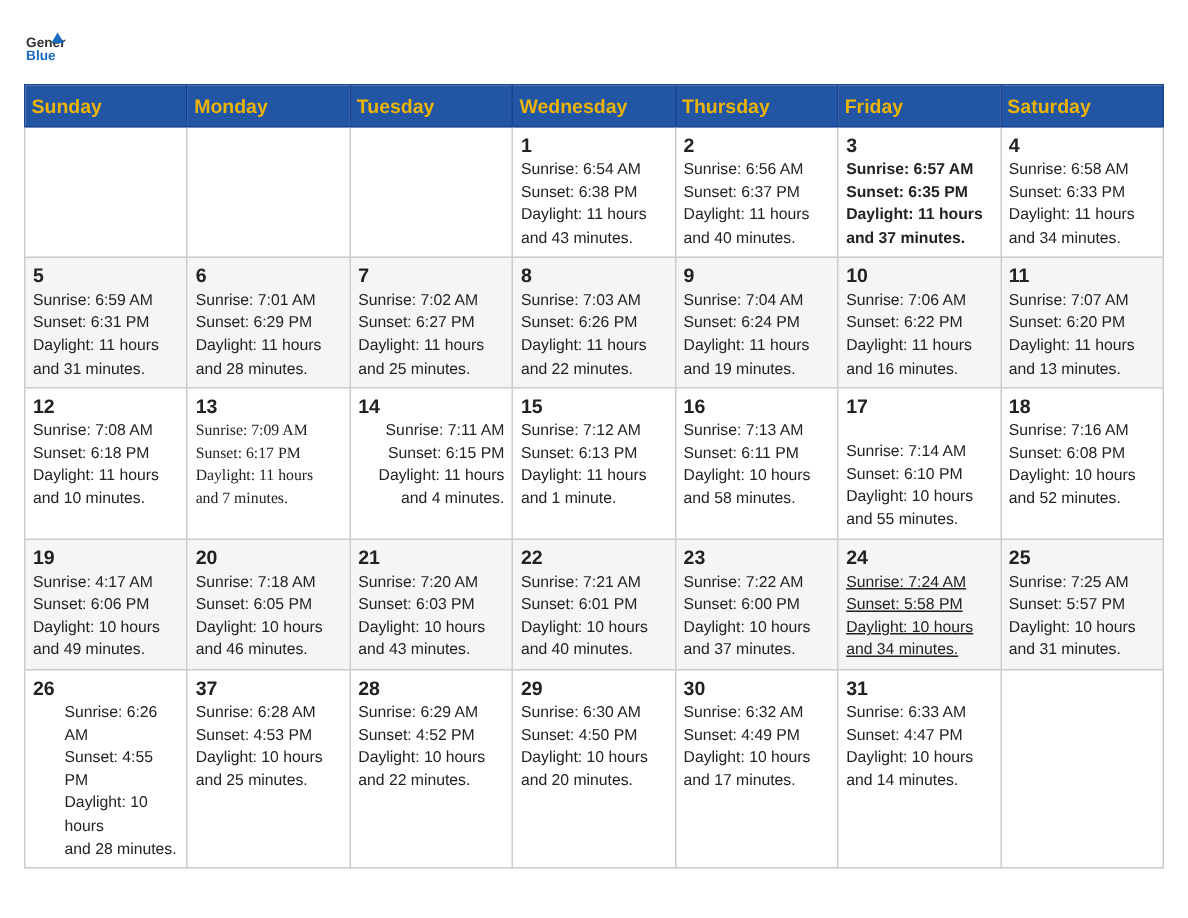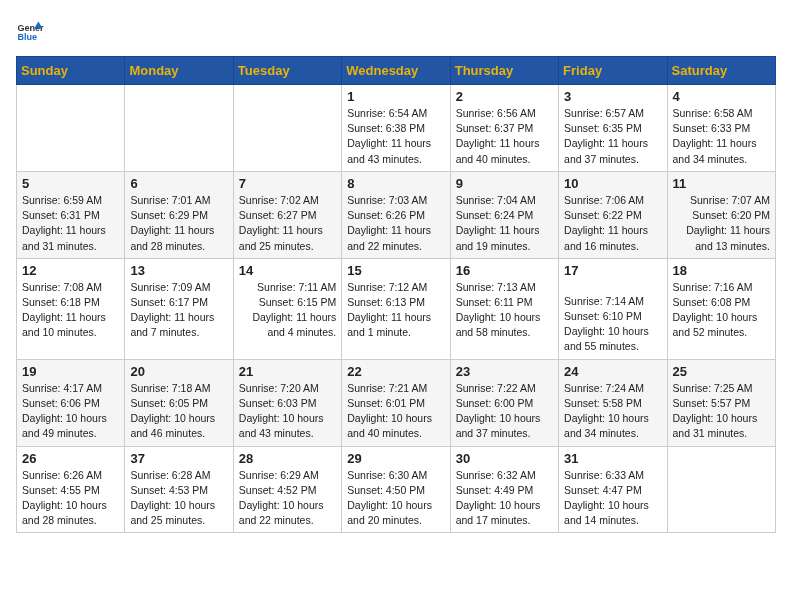--- a/index.html
+++ b/index.html
@@ -128,21 +128,21 @@
         </td>
         <td>
           <div class="day-number">2</div>
           <div class="day-info" style="white-space: pre-line;">Sunrise: 6:56 AM
 Sunset: 6:37 PM
 Daylight: 11 hours
 and 40 minutes.</div>
         </td>
         <td>
           <div class="day-number">3</div>
-          <div class="day-info" style="white-space: pre-line;">Sunrise: 6:57 AM
+          <div class="day-info" style="white-space: pre-line; font-weight: bold;">Sunrise: 6:57 AM
 Sunset: 6:35 PM
 Daylight: 11 hours
 and 37 minutes.</div>
         </td>
         <td>
           <div class="day-number">4</div>
           <div class="day-info" style="white-space: pre-line;">Sunrise: 6:58 AM
 Sunset: 6:33 PM
 Daylight: 11 hours
 and 34 minutes.</div>
@@ -186,37 +186,37 @@
         </td>
         <td>
           <div class="day-number">10</div>
           <div class="day-info" style="white-space: pre-line;">Sunrise: 7:06 AM
 Sunset: 6:22 PM
 Daylight: 11 hours
 and 16 minutes.</div>
         </td>
         <td>
           <div class="day-number">11</div>
-          <div class="day-info" style="white-space: pre-line; text-align: right;">Sunrise: 7:07 AM
+          <div class="day-info" style="white-space: pre-line;">Sunrise: 7:07 AM
 Sunset: 6:20 PM
 Daylight: 11 hours
 and 13 minutes.</div>
         </td>
       </tr>
       <tr>
         <td>
           <div class="day-number">12</div>
           <div class="day-info" style="white-space: pre-line;">Sunrise: 7:08 AM
 Sunset: 6:18 PM
 Daylight: 11 hours
 and 10 minutes.</div>
         </td>
         <td>
           <div class="day-number">13</div>
-          <div class="day-info" style="white-space: pre-line;">Sunrise: 7:09 AM
+          <div class="day-info" style="white-space: pre-line; font-family: Liberation Serif, serif;">Sunrise: 7:09 AM
 Sunset: 6:17 PM
 Daylight: 11 hours
 and 7 minutes.</div>
         </td>
         <td>
           <div class="day-number">14</div>
           <div class="day-info" style="white-space: pre-line; text-align: right;">Sunrise: 7:11 AM
 Sunset: 6:15 PM
 Daylight: 11 hours
 and 4 minutes.</div>
@@ -281,37 +281,37 @@
         </td>
         <td>
           <div class="day-number">23</div>
           <div class="day-info" style="white-space: pre-line;">Sunrise: 7:22 AM
 Sunset: 6:00 PM
 Daylight: 10 hours
 and 37 minutes.</div>
         </td>
         <td>
           <div class="day-number">24</div>
-          <div class="day-info" style="white-space: pre-line;">Sunrise: 7:24 AM
+          <div class="day-info" style="white-space: pre-line; text-decoration: underline;">Sunrise: 7:24 AM
 Sunset: 5:58 PM
 Daylight: 10 hours
 and 34 minutes.</div>
         </td>
         <td>
           <div class="day-number">25</div>
           <div class="day-info" style="white-space: pre-line;">Sunrise: 7:25 AM
 Sunset: 5:57 PM
 Daylight: 10 hours
 and 31 minutes.</div>
         </td>
       </tr>
       <tr>
         <td>
           <div class="day-number">26</div>
-          <div class="day-info" style="white-space: pre-line;">Sunrise: 6:26 AM
+          <div class="day-info" style="white-space: pre-line; margin-left: 21px;">Sunrise: 6:26 AM
 Sunset: 4:55 PM
 Daylight: 10 hours
 and 28 minutes.</div>
         </td>
         <td>
           <div class="day-number">37</div>
           <div class="day-info" style="white-space: pre-line;">Sunrise: 6:28 AM
 Sunset: 4:53 PM
 Daylight: 10 hours
 and 25 minutes.</div>

